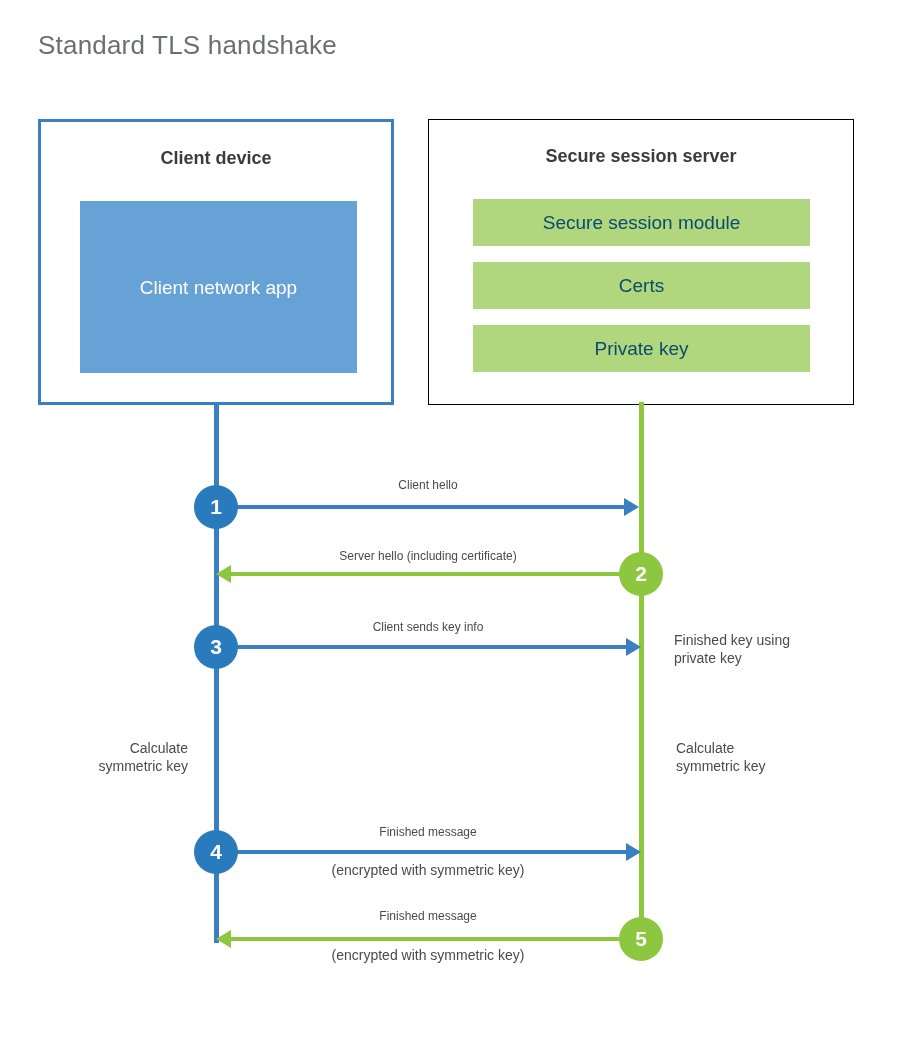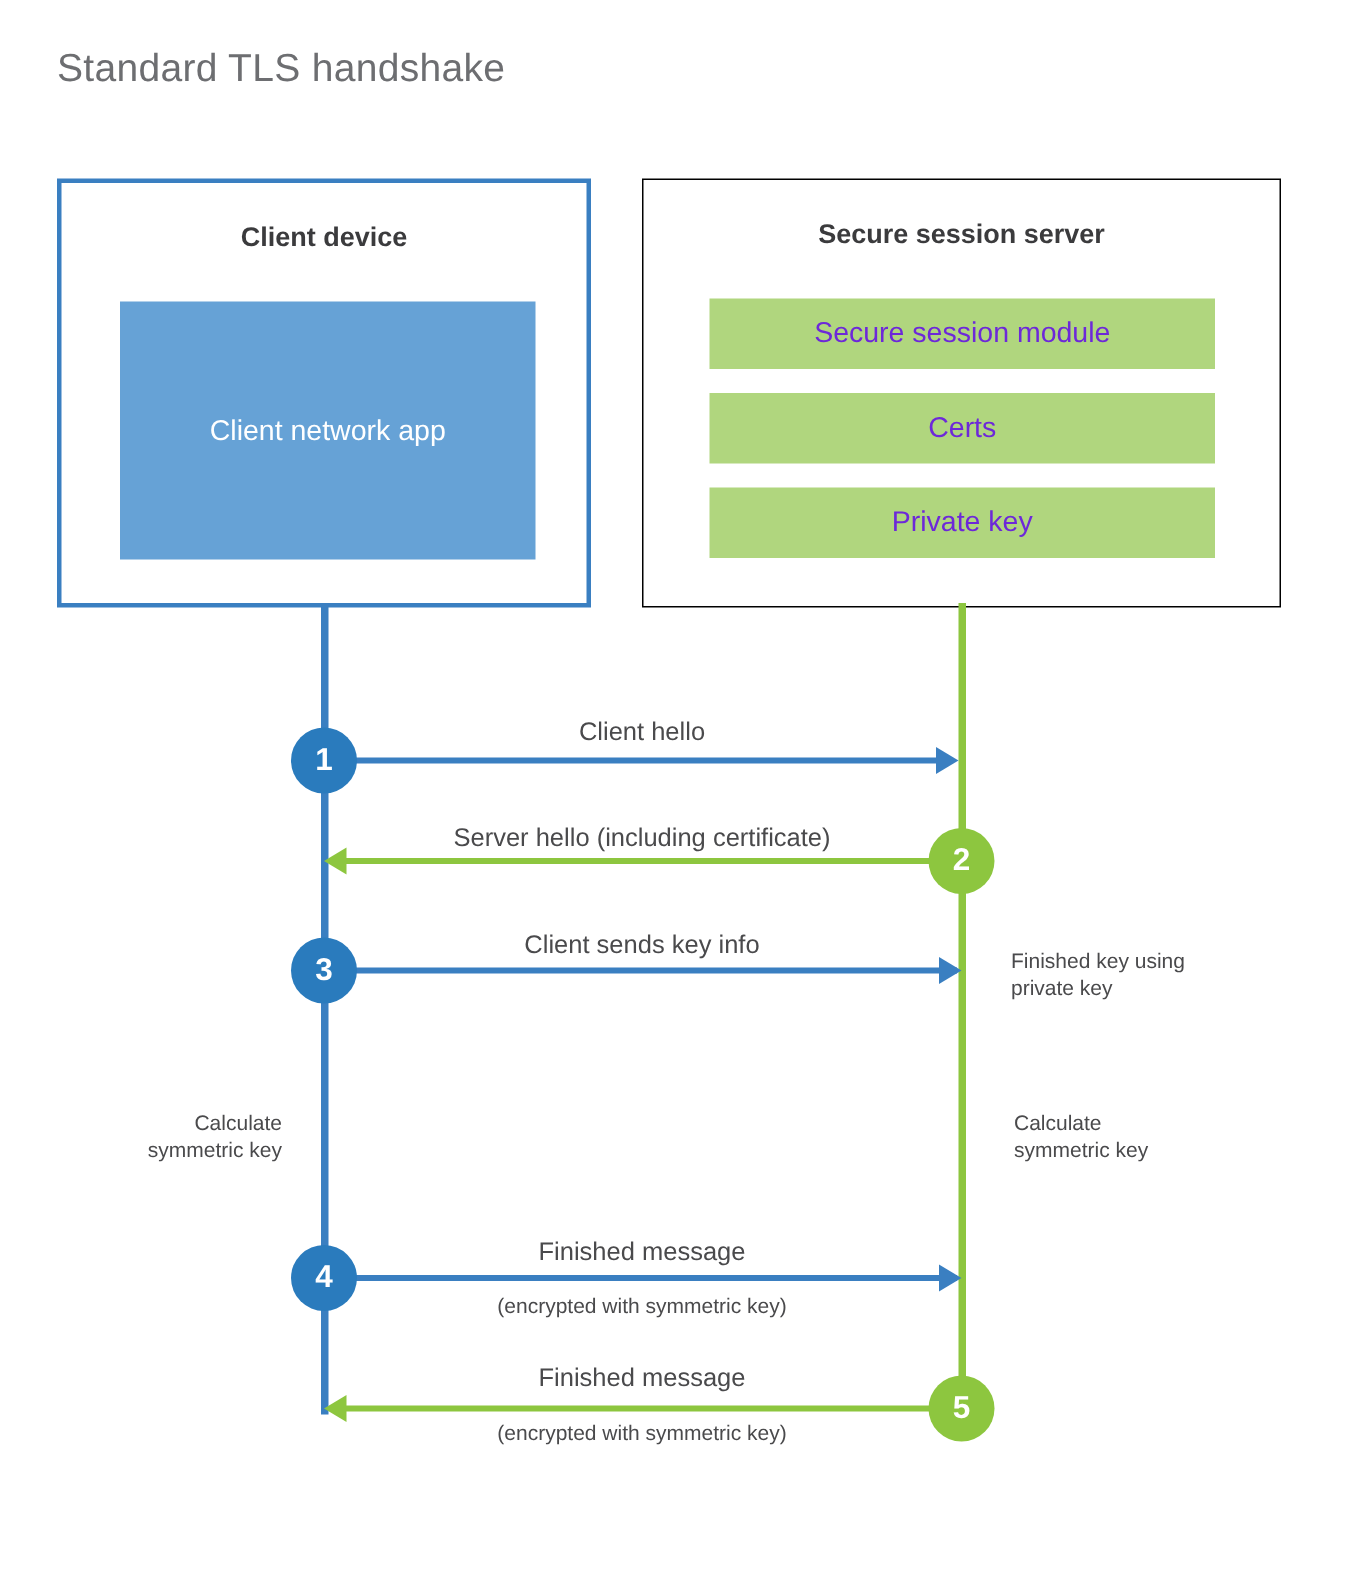--- a/index.html
+++ b/index.html
@@ -79,21 +79,21 @@
     text-align: center;
     box-sizing: border-box;
     padding: 0 5px;
   }
   .server-block {
     position: absolute;
     left: 44px;
     width: 337px;
     height: 47px;
     background: #b0d67e;
-    color: #6d28d9;
+    color: #0c4a6e;
     font-size: 19px;
     display: flex;
     align-items: center;
     justify-content: center;
     text-align: center;
     box-sizing: border-box;
   }
   .server-block.b0 { top: 79px; }
   .server-block.b1 { top: 142px; }
   .server-block.b2 { top: 205px; }
@@ -152,21 +152,21 @@
     display: flex;
     align-items: center;
     justify-content: center;
   }
   .step-circle.blue { background: #2a7bbd; }
   .step-circle.green { background: #8dc63f; }
 
   
   .msg-label {
     position: absolute;
-    font-size: 17px;
+    font-size: 12px;
     color: #4a4a4c;
     text-align: center;
     white-space: nowrap;
   }
   .msg-sublabel {
     position: absolute;
     font-size: 14px;
     color: #4a4a4c;
     text-align: center;
     white-space: nowrap;

